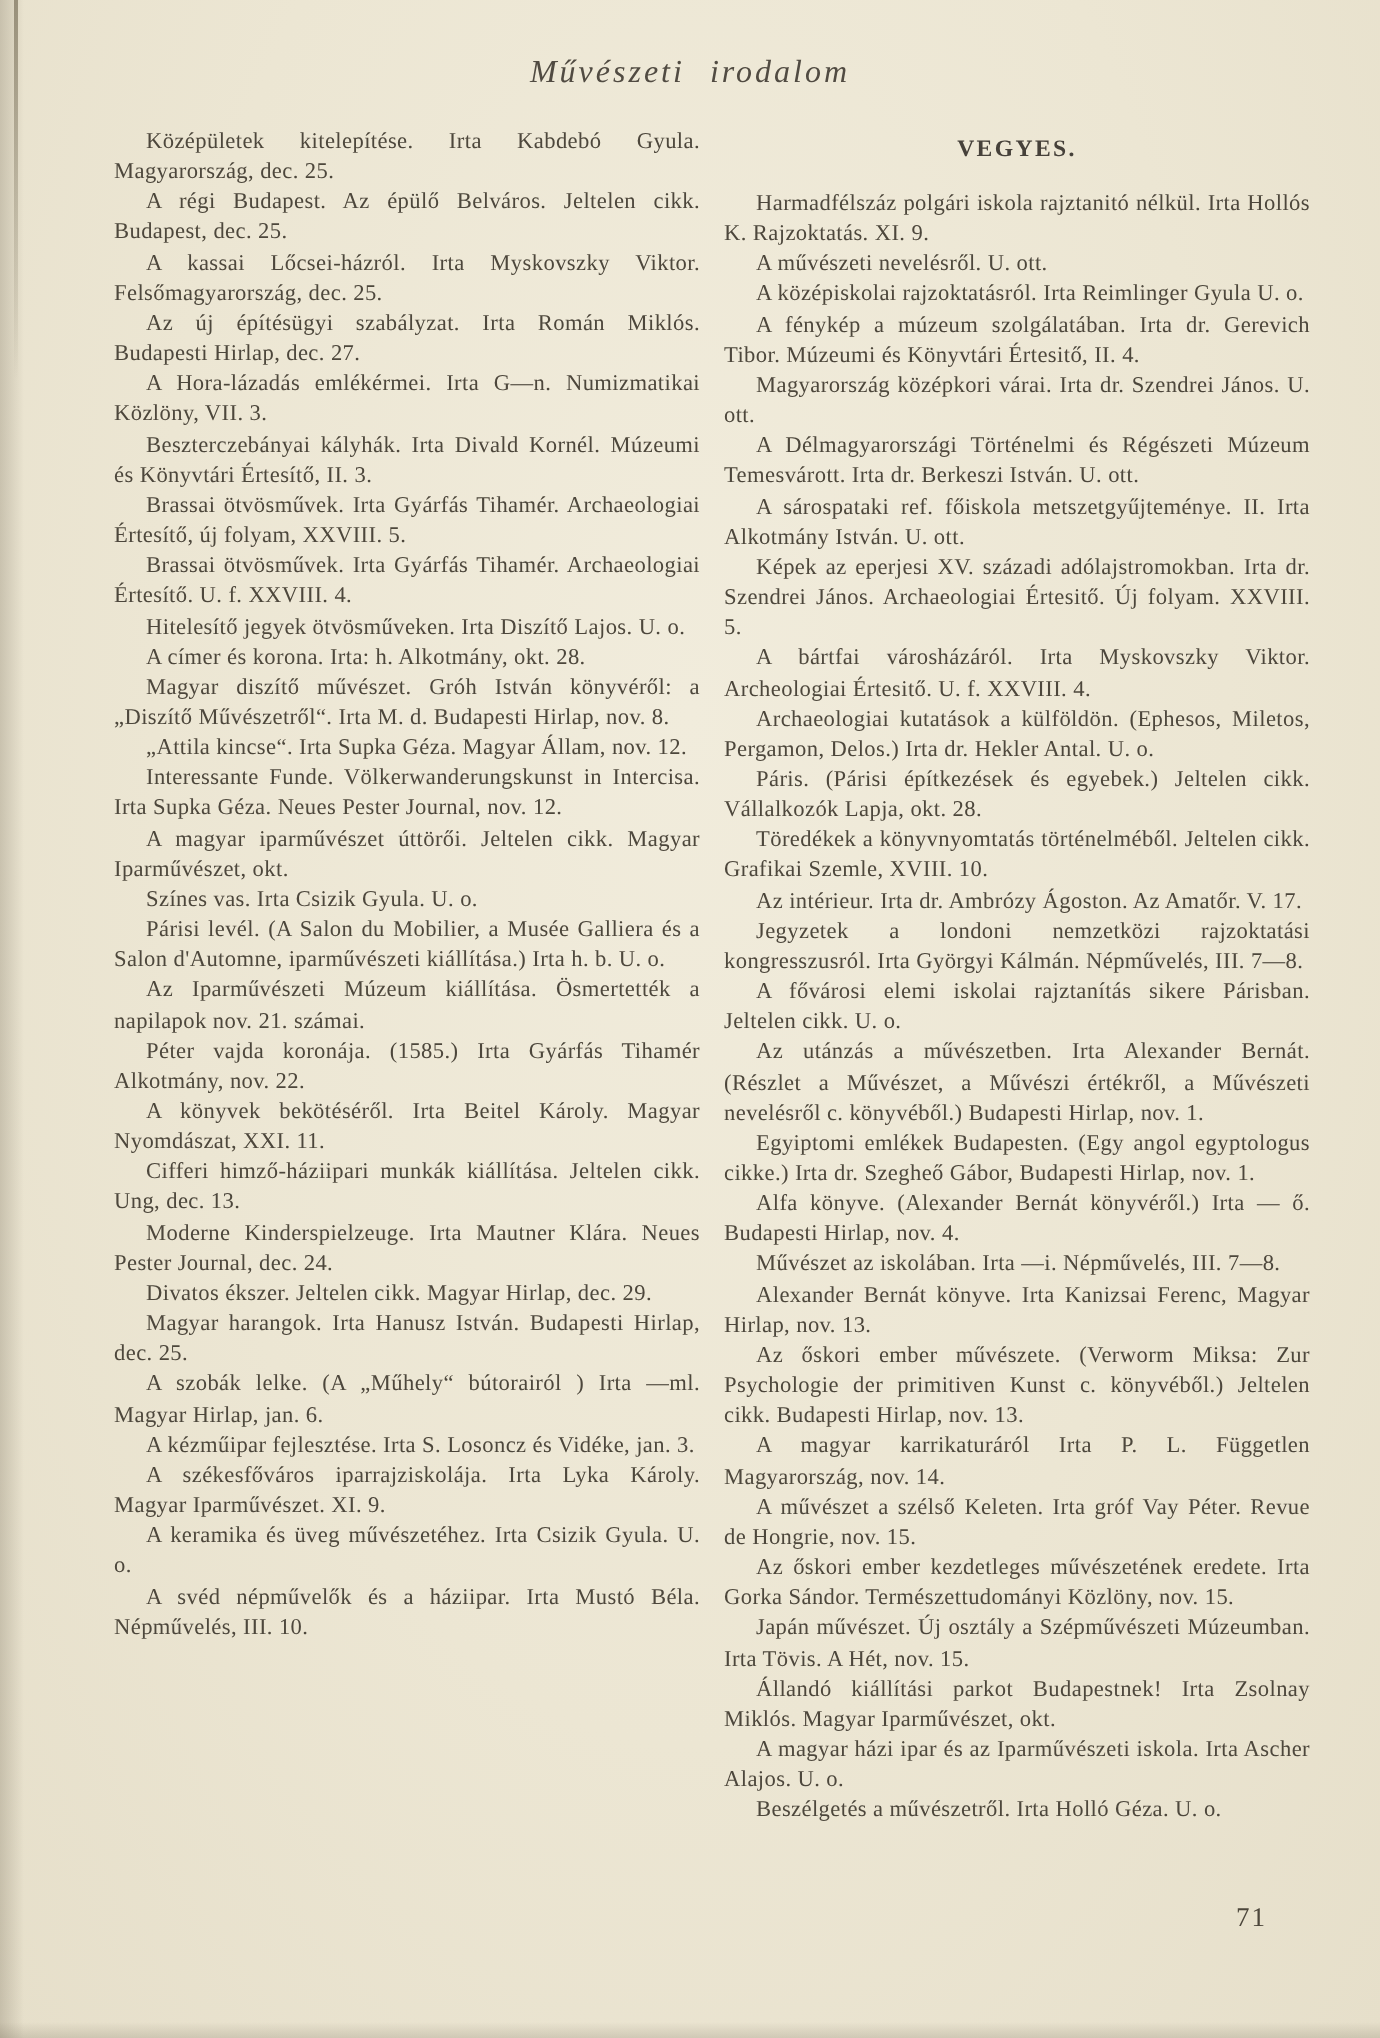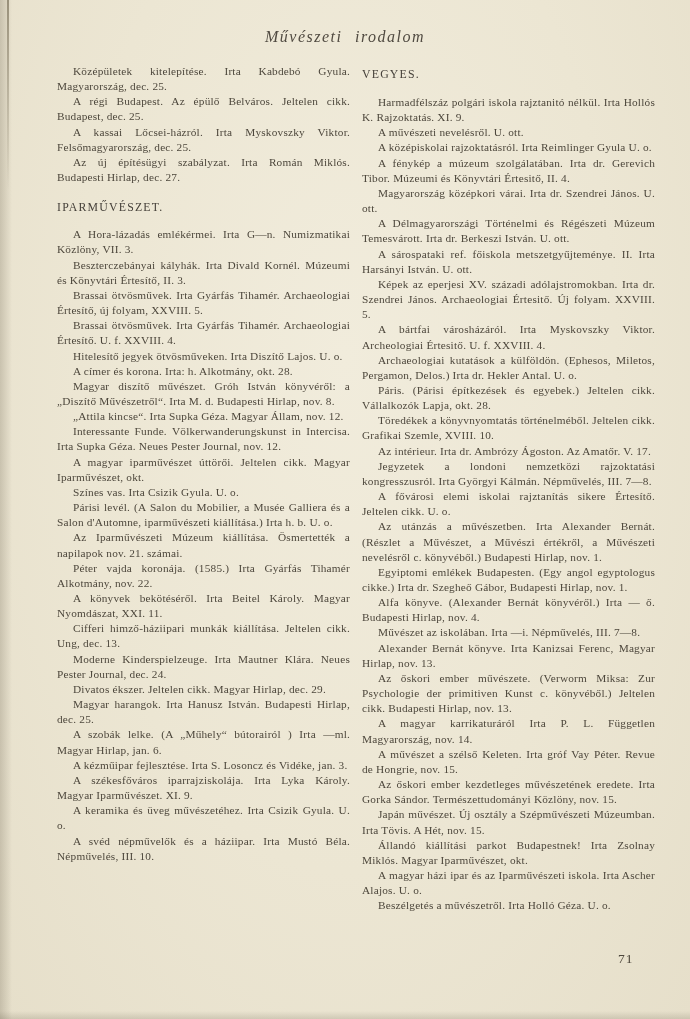--- a/index.html
+++ b/index.html
@@ -63,22 +63,23 @@
     margin: 0;
     font-size: 11.3px;
     line-height: 15.15px;
     text-indent: 16px;
     text-align: justify;
     letter-spacing: 0.2px;
     color: #4d473c;
   }
   .section-header {
     margin: 15px 0 12px 0;
+    text-align: center;
     font-size: 11.8px;
-    font-weight: normal;
+    font-weight: bold;
     letter-spacing: 1.2px;
     color: #46413a;
   }
   .col-right .section-header {
     margin-top: 3px;
     margin-bottom: 13px;
   }
   .page-number {
     position: absolute;
     top: 951px;
@@ -98,21 +99,20 @@
 
   <h1 class="title">Művészeti irodalom</h1>
 
   <div class="col col-left">
     <div>
         <p class="entry">Középületek kitelepítése. Irta Kabdebó Gyula. Magyarország, dec. 25.</p>
         <p class="entry">A régi Budapest. Az épülő Belváros. Jeltelen cikk. Budapest, dec. 25.</p>
         <p class="entry">A kassai Lőcsei-házról. Irta Myskovszky Viktor. Felsőmagyarország, dec. 25.</p>
         <p class="entry">Az új építésügyi szabályzat. Irta Román Miklós. Budapesti Hirlap, dec. 27.</p>
       </div>
-    <h2 class="section-header">IPARMŰVÉSZET.</h2>
     <div>
         <p class="entry">A Hora-lázadás emlékérmei. Irta G—n. Numizmatikai Közlöny, VII. 3.</p>
         <p class="entry">Beszterczebányai kályhák. Irta Divald Kornél. Múzeumi és Könyvtári Értesítő, II. 3.</p>
         <p class="entry">Brassai ötvösművek. Irta Gyárfás Tihamér. Archaeologiai Értesítő, új folyam, XXVIII. 5.</p>
         <p class="entry">Brassai ötvösművek. Irta Gyárfás Tihamér. Archaeologiai Értesítő. U. f. XXVIII. 4.</p>
         <p class="entry">Hitelesítő jegyek ötvösműveken. Irta Diszítő Lajos. U. o.</p>
         <p class="entry">A címer és korona. Irta: h. Alkotmány, okt. 28.</p>
         <p class="entry">Magyar diszítő művészet. Gróh István könyvéről: a „Diszítő Művészetről“. Irta M. d. Budapesti Hirlap, nov. 8.</p>
         <p class="entry">„Attila kincse“. Irta Supka Géza. Magyar Állam, nov. 12.</p>
         <p class="entry">Interessante Funde. Völkerwanderungskunst in Intercisa. Irta Supka Géza. Neues Pester Journal, nov. 12.</p>
@@ -136,29 +136,29 @@
 
   <div class="col col-right">
     <h2 class="section-header">VEGYES.</h2>
     <div>
         <p class="entry">Harmadfélszáz polgári iskola rajztanitó nélkül. Irta Hollós K. Rajzoktatás. XI. 9.</p>
         <p class="entry">A művészeti nevelésről. U. ott.</p>
         <p class="entry">A középiskolai rajzoktatásról. Irta Reimlinger Gyula U. o.</p>
         <p class="entry">A fénykép a múzeum szolgálatában. Irta dr. Gerevich Tibor. Múzeumi és Könyvtári Értesitő, II. 4.</p>
         <p class="entry">Magyarország középkori várai. Irta dr. Szendrei János. U. ott.</p>
         <p class="entry">A Délmagyarországi Történelmi és Régészeti Múzeum Temesvárott. Irta dr. Berkeszi István. U. ott.</p>
-        <p class="entry">A sárospataki ref. főiskola metszetgyűjteménye. II. Irta Harsányi István. U. ott.</p>
+        <p class="entry">A sárospataki ref. főiskola metszetgyűjteménye. II. Irta Alkotmány István. U. ott.</p>
         <p class="entry">Képek az eperjesi XV. századi adólajstromokban. Irta dr. Szendrei János. Archaeologiai Értesitő. Új folyam. XXVIII. 5.</p>
         <p class="entry">A bártfai városházáról. Irta Myskovszky Viktor. Archeologiai Értesitő. U. f. XXVIII. 4.</p>
         <p class="entry">Archaeologiai kutatások a külföldön. (Ephesos, Miletos, Pergamon, Delos.) Irta dr. Hekler Antal. U. o.</p>
         <p class="entry">Páris. (Párisi építkezések és egyebek.) Jeltelen cikk. Vállalkozók Lapja, okt. 28.</p>
         <p class="entry">Töredékek a könyvnyomtatás történelméből. Jeltelen cikk. Grafikai Szemle, XVIII. 10.</p>
         <p class="entry">Az intérieur. Irta dr. Ambrózy Ágoston. Az Amatőr. V. 17.</p>
         <p class="entry">Jegyzetek a londoni nemzetközi rajzoktatási kongresszusról. Irta Györgyi Kálmán. Népművelés, III. 7—8.</p>
-        <p class="entry">A fővárosi elemi iskolai rajztanítás sikere Értesítő. Jeltelen cikk. U. o.</p>
+        <p class="entry">A fővárosi elemi iskolai rajztanítás sikere Párisban. Jeltelen cikk. U. o.</p>
         <p class="entry">Az utánzás a művészetben. Irta Alexander Bernát. (Részlet a Művészet, a Művészi értékről, a Művészeti nevelésről c. könyvéből.) Budapesti Hirlap, nov. 1.</p>
         <p class="entry">Egyiptomi emlékek Budapesten. (Egy angol egyptologus cikke.) Irta dr. Szegheő Gábor, Budapesti Hirlap, nov. 1.</p>
         <p class="entry">Alfa könyve. (Alexander Bernát könyvéről.) Irta — ő. Budapesti Hirlap, nov. 4.</p>
         <p class="entry">Művészet az iskolában. Irta —i. Népművelés, III. 7—8.</p>
         <p class="entry">Alexander Bernát könyve. Irta Kanizsai Ferenc, Magyar Hirlap, nov. 13.</p>
         <p class="entry">Az őskori ember művészete. (Verworm Miksa: Zur Psychologie der primitiven Kunst c. könyvéből.) Jeltelen cikk. Budapesti Hirlap, nov. 13.</p>
         <p class="entry">A magyar karrikaturáról  Irta P. L. Független Magyarország, nov. 14.</p>
         <p class="entry">A művészet a szélső Keleten. Irta gróf Vay Péter. Revue de Hongrie, nov. 15.</p>
         <p class="entry">Az őskori ember kezdetleges művészetének eredete. Irta Gorka Sándor. Természettudományi Közlöny, nov. 15.</p>
         <p class="entry">Japán művészet. Új osztály a Szépművészeti Múzeumban. Irta Tövis. A Hét, nov. 15.</p>

